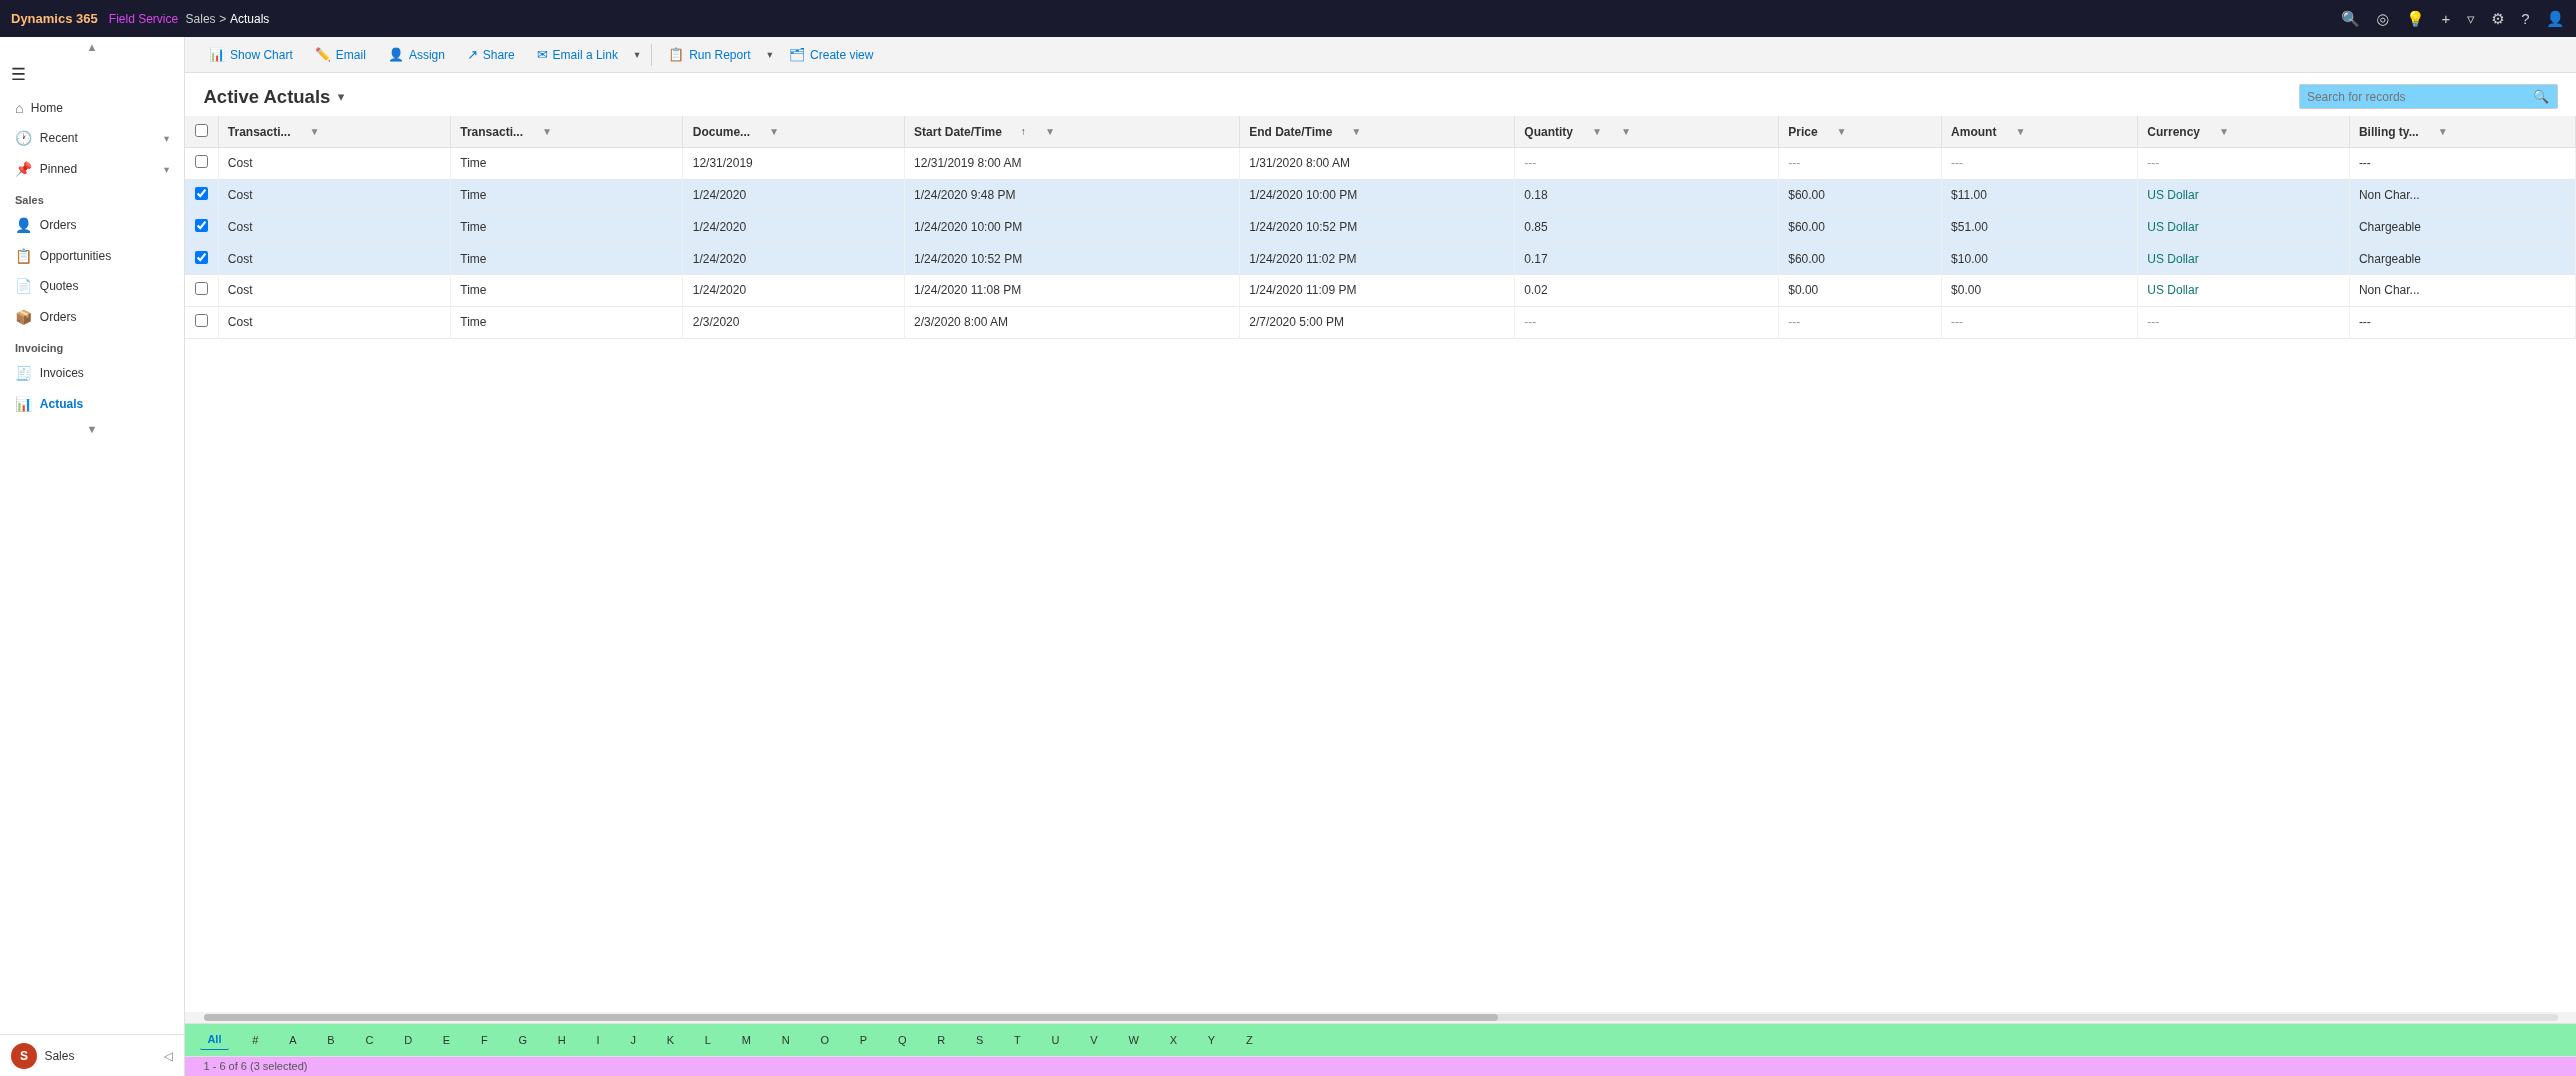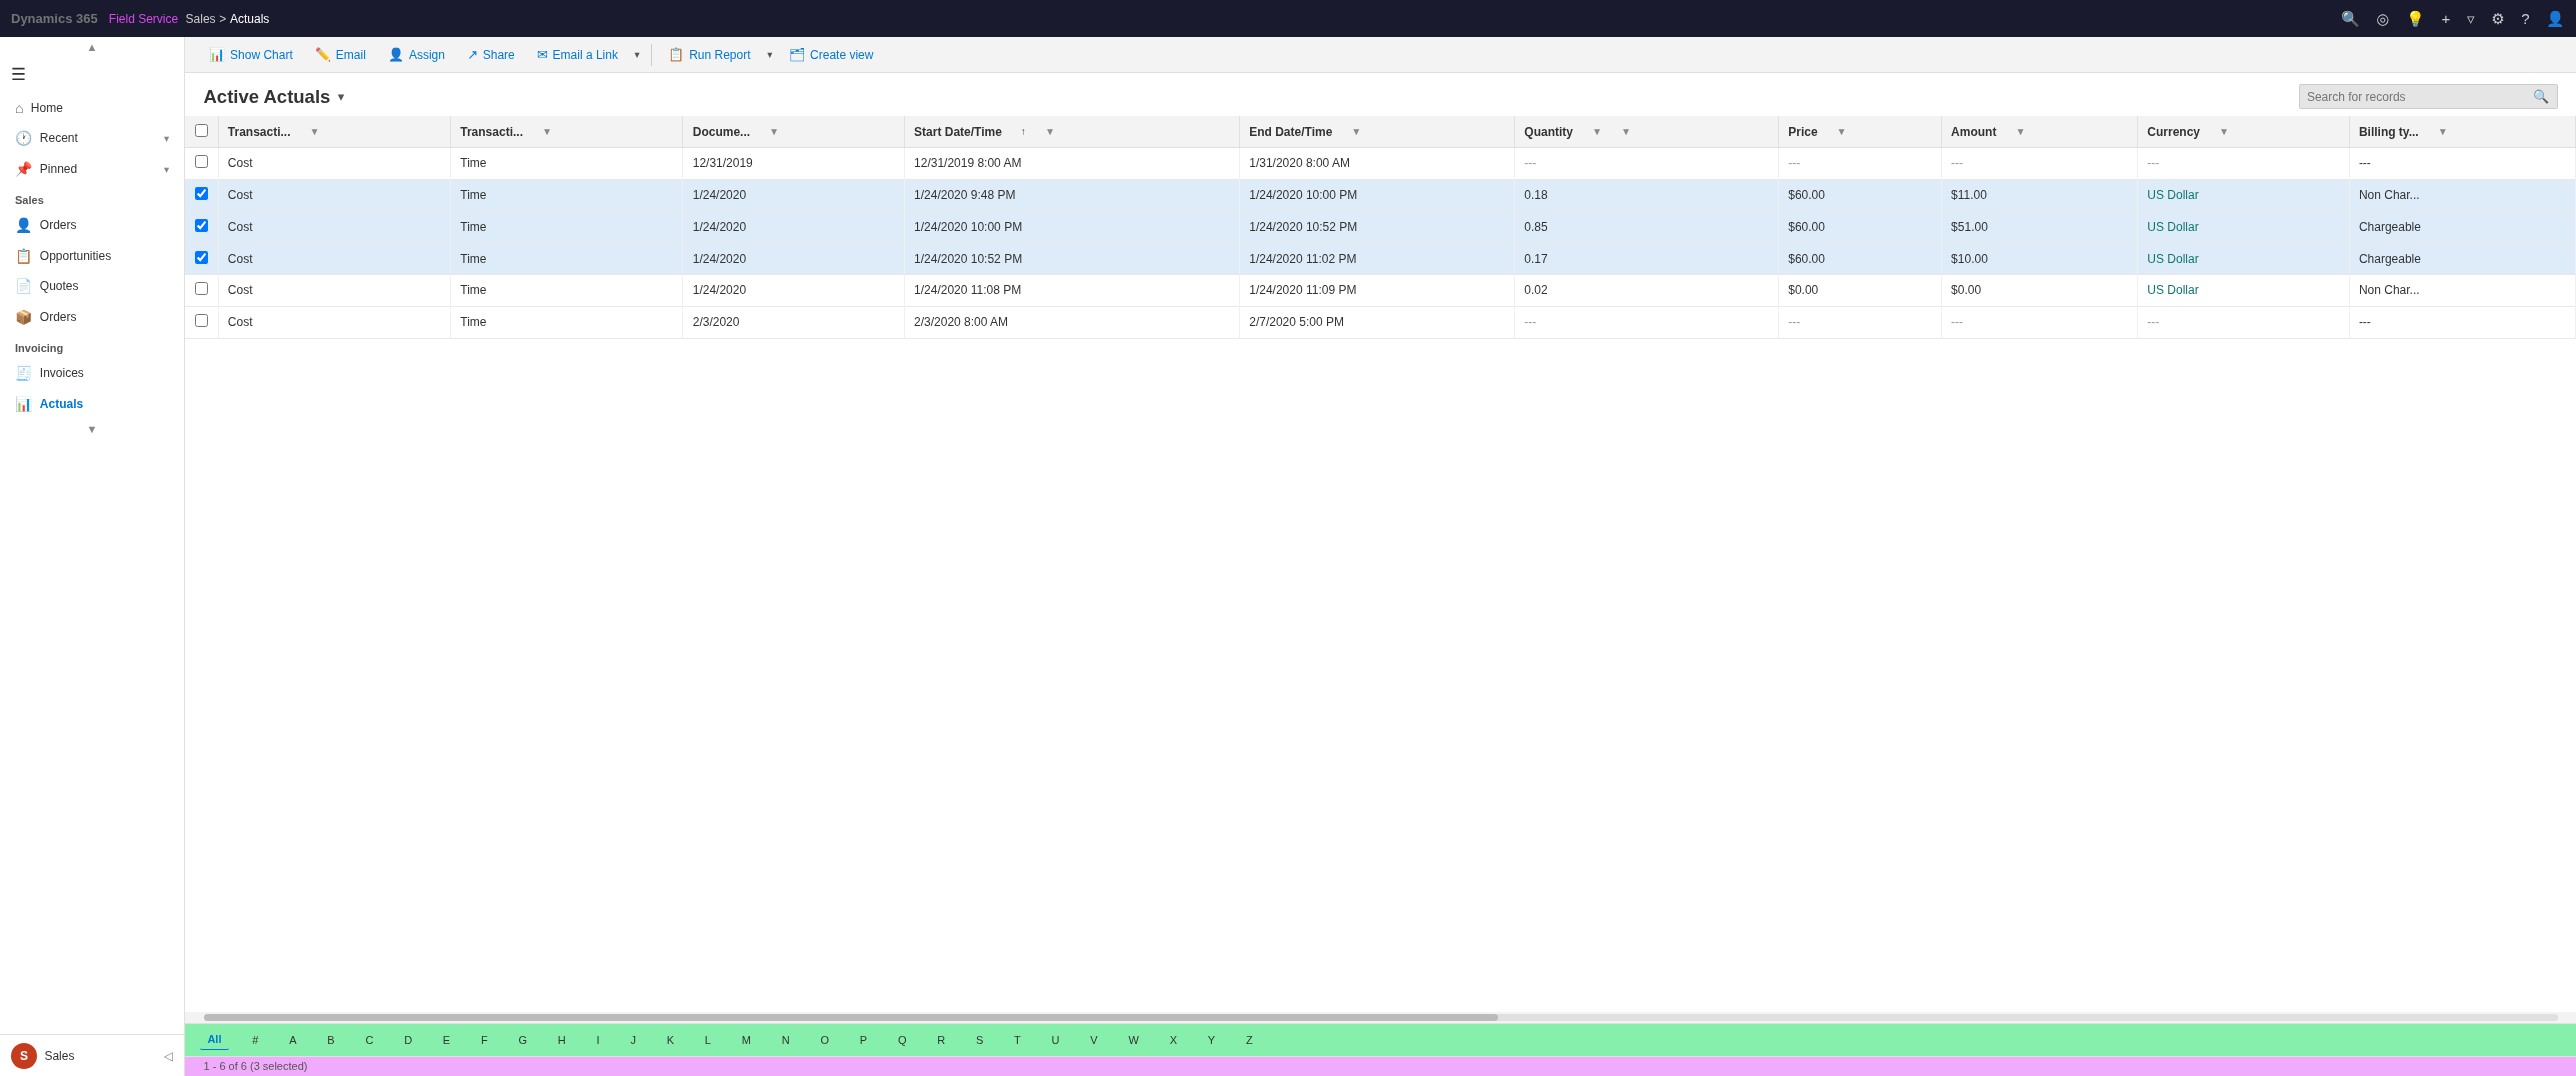--- a/index.html
+++ b/index.html
@@ -9,21 +9,21 @@
     .top-nav {
       background: #1a1a2e;
       color: #fff;
       height: 37px;
       display: flex;
       align-items: center;
       padding: 0 11px;
       gap: 7.4px;
       flex-shrink: 0;
     }
-    .top-nav-logo { font-weight: 700; font-size: 13px; color: #737373; white-space: nowrap; }
+    .top-nav-logo { font-weight: 700; font-size: 13px; color: #fdba74; white-space: nowrap; }
     .top-nav-app { color: #d946ef; font-size: 12px; margin-left: 3.7px; }
     .top-nav-breadcrumb { display: flex; align-items: center; gap: 3.7px; color: #ccc; font-size: 12px; }
     .top-nav-breadcrumb .current { color: #fff; }
     .top-nav-icons { margin-left: auto; display: flex; align-items: center; gap: 16.7px; color: #ccc; font-size: 15px; }
     .top-nav-icon { cursor: pointer; }
 
     
     .layout { display: flex; height: calc(100vh - 37px); }
 
     
@@ -103,21 +103,21 @@
       flex-shrink: 0;
       gap: 16px;
     }
     .view-title-row { display: flex; align-items: center; gap: 7.4px; }
     .view-title { font-size: 18.5px; font-weight: 600; color: #333; }
     .view-title-chevron { color: #555; cursor: pointer; font-size: 13px; }
     .search-box {
       display: flex; align-items: center;
       border: 0.9px solid #ccc; border-radius: 1.9px;
       padding: 3.7px 7.4px;
-      background: #e5e5e5;
+      background: #7dd3fc;
       width: 259px;
       justify-content: space-between;
     }
     .search-box input {
       border: none; outline: none; font-size: 12px; color: #555; flex: 1;
       background: transparent;
     }
     .search-box .search-icon { color: #555; font-size: 13px; }
 
     

